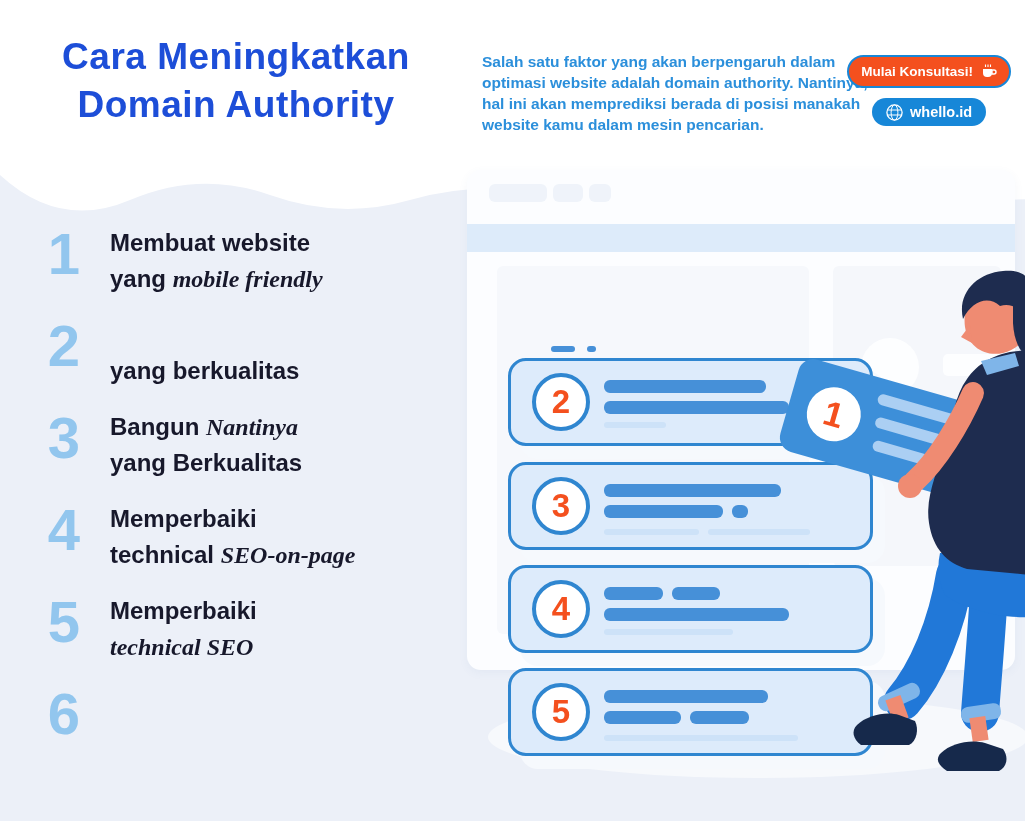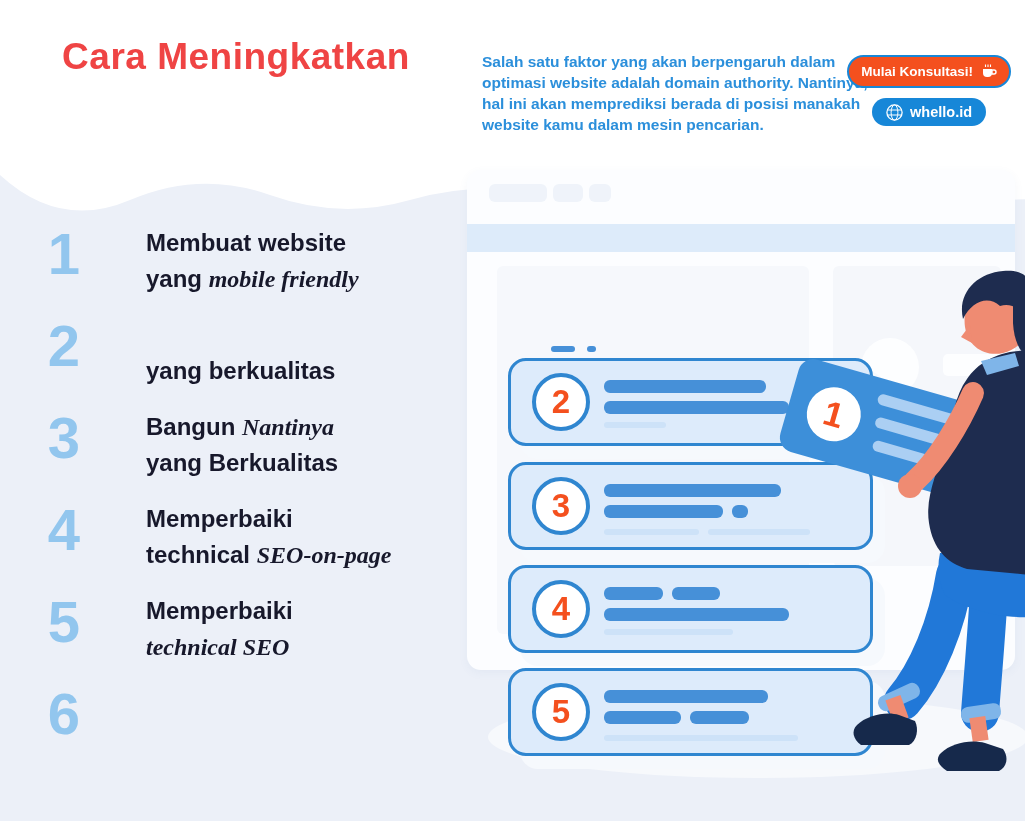--- a/index.html
+++ b/index.html
@@ -4,36 +4,36 @@
 <style>
   * { margin:0; padding:0; box-sizing:border-box; }
   body { font-family:"Liberation Sans", sans-serif; background:#fff; }
   .canvas { position:relative; width:1025px; height:821px; overflow:hidden; background:#ffffff; }
 
   
   .wave-svg { position:absolute; left:0; top:0; width:1025px; height:821px; }
 
   
   .title { position:absolute; left:0; top:33px; width:472px; text-align:center;
-           color:#ef4444; font-size:37px; line-height:48px; font-weight:bold; letter-spacing:.5px; }
+           color:#1d4ed8; font-size:37px; line-height:48px; font-weight:bold; letter-spacing:.5px; }
   .intro { position:absolute; left:482px; top:51px; width:392px; color:#2B8FDB;
            font-size:15.5px; line-height:21px; font-weight:bold; }
 
   .btn-col { position:absolute; right:14px; top:55px; display:flex; flex-direction:column; align-items:center; gap:10px; }
   .btn { display:flex; align-items:center; justify-content:center; gap:7px; cursor:pointer; }
   .btn-consult { background:#F4501E; border:2px solid #1787D8; border-radius:17px;
                  height:33px; padding:0 12px; color:#fff; font-size:13.5px; font-weight:bold; }
   .btn-site { background:#1787D8; border-radius:15px; height:28px; padding:0 14px;
               color:#fff; font-size:14.5px; font-weight:bold; }
 
   
   .steps { position:absolute; left:38px; top:222px; width:430px; }
   .step { display:flex; gap:20px; height:92px; align-items:flex-start; }
   .step-num { width:52px; font-size:58px; line-height:60px; font-weight:bold; color:#92C6EE; text-align:center; margin-top:2px; }
-  .step-text { font-size:24px; line-height:36px; font-weight:bold; color:#17182B; padding-top:3px;margin-left:36px; }
+  .step-text { font-size:24px; line-height:36px; font-weight:bold; color:#17182B; padding-top:3px; }
   .step-text i { font-style:italic;font-family:Liberation Serif, serif; }
 
   
   .browser { position:absolute; left:467px; top:170px; width:548px; height:500px;
              background:#FCFDFF; border-radius:14px; box-shadow:0 3px 10px rgba(90,120,170,.06); }
   .browser-ghost { position:absolute; left:22px; top:14px; display:flex; gap:6px; }
   .browser-ghost div { height:18px; border-radius:6px; background:#EFF3FA; }
   .browser-strip { position:absolute; left:0; top:54px; width:100%; height:28px; background:#DDEBFA; }
   .panel-left  { position:absolute; left:30px;  top:96px; width:312px; height:368px; background:#F6F8FC; border-radius:6px; }
   .panel-right { position:absolute; left:366px; top:96px; width:168px; height:300px; background:#F5F7FB; border-radius:6px; }
@@ -64,20 +64,21 @@
 <body>
 
 <div class="canvas">
 
   <svg class="wave-svg" viewBox="0 0 1025 821" preserveAspectRatio="none">
     <path d="M0,175 Q60,230 130,200 T270,195 T410,200 T550,195 T690,200 T830,195 T970,200 T1110,195 L1110,821 L0,821 Z" fill="#ECF0F8"></path>
   </svg>
 
   <h1 class="title">
     <span>Cara Meningkatkan</span><br>
+    <span>Domain Authority</span>
   </h1>
 
   <p class="intro">Salah satu faktor yang akan berpengaruh dalam optimasi website adalah domain authority. Nantinya, hal ini akan memprediksi berada di posisi manakah website kamu dalam mesin pencarian.</p>
 
   <div class="btn-col">
     <div class="btn btn-consult">
       <span>Mulai Konsultasi!</span>
       <span class="icon-cup">
         <svg width="17" height="15" viewBox="0 0 17 15">
           <path d="M3,5 h9 v4 a4 4 0 0 1 -4 4 h-1 a4 4 0 0 1 -4 -4 Z" fill="#fff"></path>

